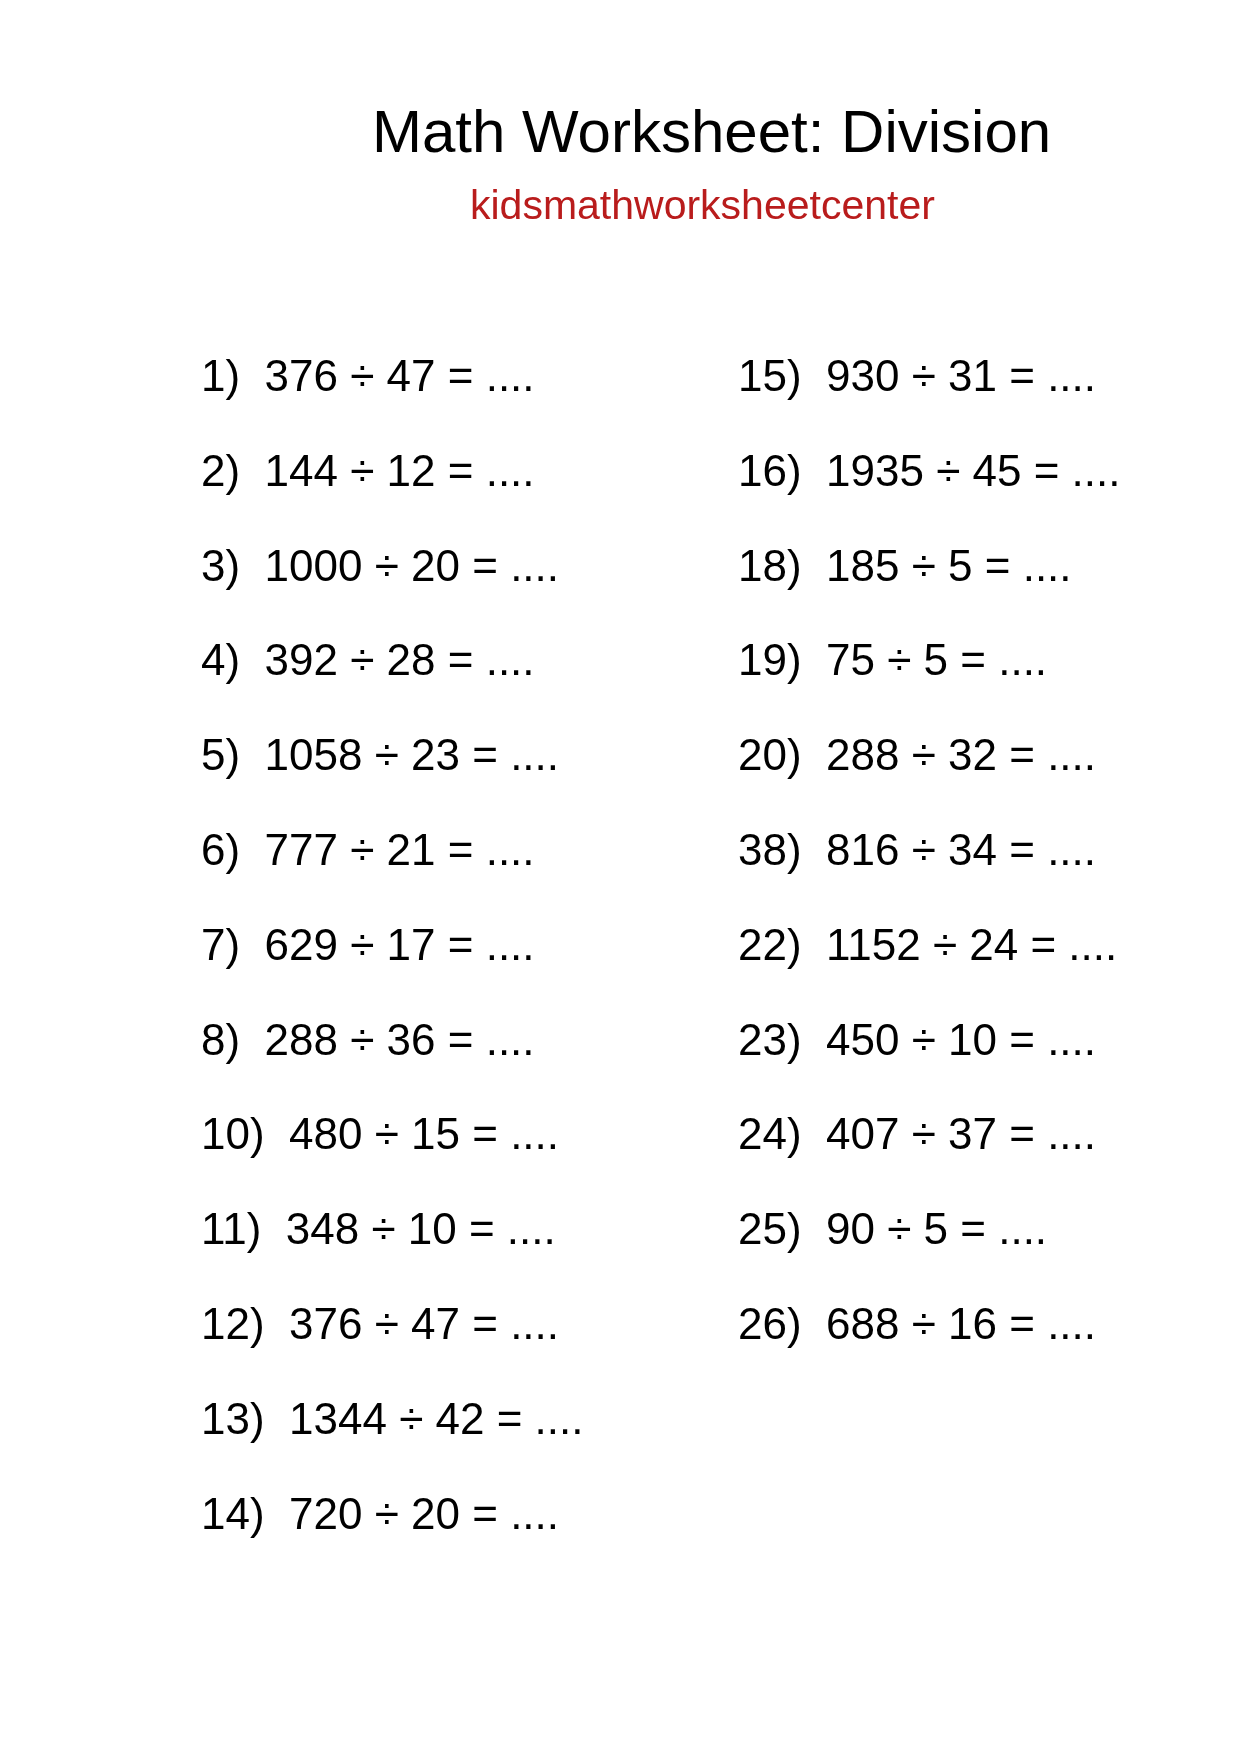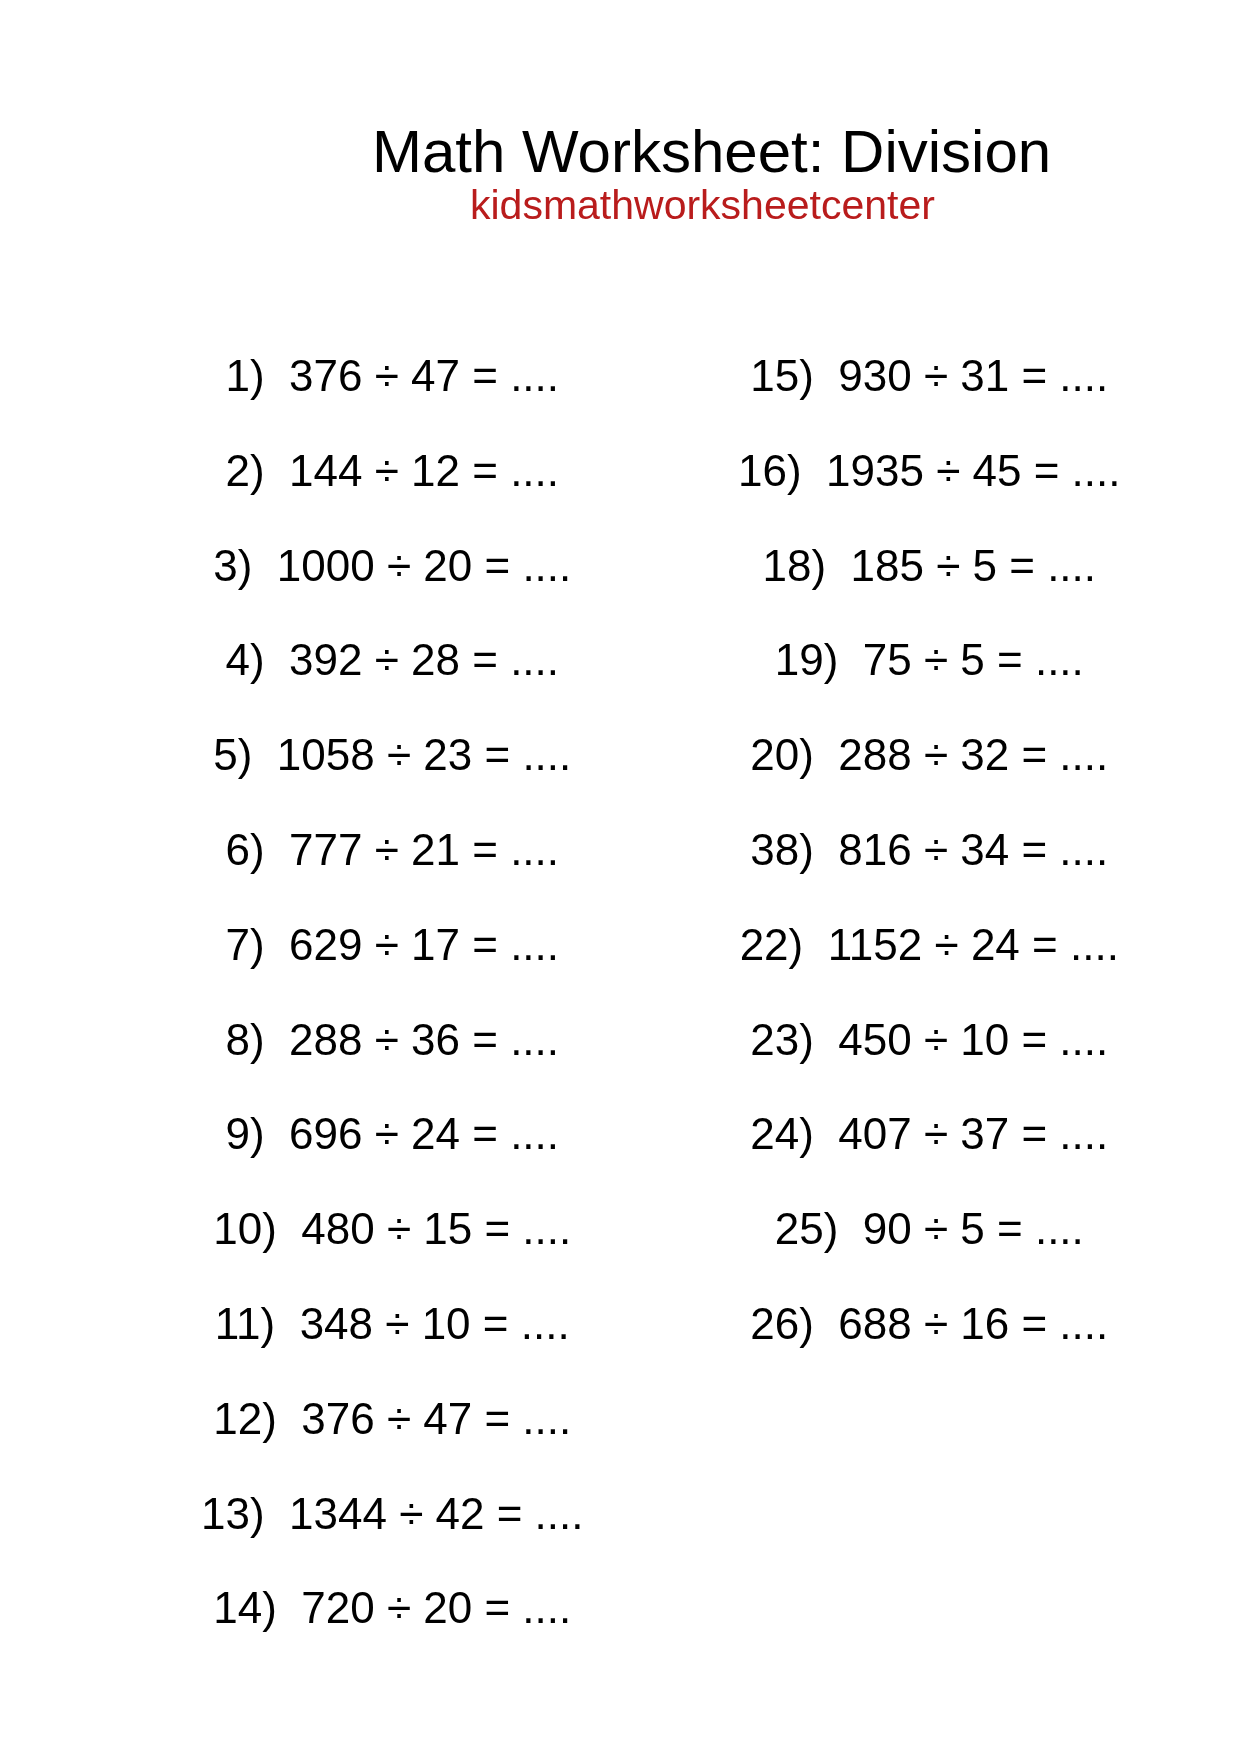--- a/index.html
+++ b/index.html
@@ -1,44 +1,43 @@
 <!DOCTYPE html>
 <html><head>
 <meta charset="utf-8">
 <style>
   html, body { margin: 0; padding: 0; background: #ffffff; }
   body { width: 1240px; height: 1754px; position: relative; overflow: hidden;
          font-family: "Liberation Sans", sans-serif; color: #000; }
   .title { position: absolute; left: 372px; top: 96px; font-size: 60px; line-height: 72px;
-           white-space: nowrap; color: #000; margin-top: 20px; }
+           white-space: nowrap; color: #000; }
   .subtitle { position: absolute; left: 470px; top: 180px; font-size: 41px; line-height: 50px;
               white-space: nowrap; color: #b91c1c; }
   .col { position: absolute; top: 350px; }
   .col.left { left: 201px; }
   .col.right { left: 706px; margin-left: 32px; }
-  .problem { height: 94.8px; font-size: 44px; line-height: 52px; white-space: pre; text-align: center; }
+  .problem { height: 94.8px; font-size: 44px; line-height: 52px; white-space: pre; }
   .num { display: inline; }
   .expr { display: inline; }
 </style>
 </head>
 <body>
 
 <div class="title">Math Worksheet: Division</div>
 <div class="subtitle">kidsmathworksheetcenter</div>
 
 <div class="col left">
   <div class="problem"><span class="num">1)</span><span class="expr">  376 ÷ 47 = ....</span></div>
   <div class="problem"><span class="num">2)</span><span class="expr">  144 ÷ 12 = ....</span></div>
   <div class="problem"><span class="num">3)</span><span class="expr">  1000 ÷ 20 = ....</span></div>
   <div class="problem"><span class="num">4)</span><span class="expr">  392 ÷ 28 = ....</span></div>
   <div class="problem"><span class="num">5)</span><span class="expr">  1058 ÷ 23 = ....</span></div>
   <div class="problem"><span class="num">6)</span><span class="expr">  777 ÷ 21 = ....</span></div>
   <div class="problem"><span class="num">7)</span><span class="expr">  629 ÷ 17 = ....</span></div>
   <div class="problem"><span class="num">8)</span><span class="expr">  288 ÷ 36 = ....</span></div>
-  <div class="problem"><span class="num">9)</span><span class="expr">  696 ÷ 24 = ....</span></div>
   <div class="problem"><span class="num">10)</span><span class="expr">  480 ÷ 15 = ....</span></div>
   <div class="problem"><span class="num">11)</span><span class="expr">  348 ÷ 10 = ....</span></div>
   <div class="problem"><span class="num">12)</span><span class="expr">  376 ÷ 47 = ....</span></div>
   <div class="problem"><span class="num">13)</span><span class="expr">  1344 ÷ 42 = ....</span></div>
   <div class="problem"><span class="num">14)</span><span class="expr">  720 ÷ 20 = ....</span></div>
 </div>
 
 <div class="col right">
   <div class="problem"><span class="num">15)</span><span class="expr">  930 ÷ 31 = ....</span></div>
   <div class="problem"><span class="num">16)</span><span class="expr">  1935 ÷ 45 = ....</span></div>

